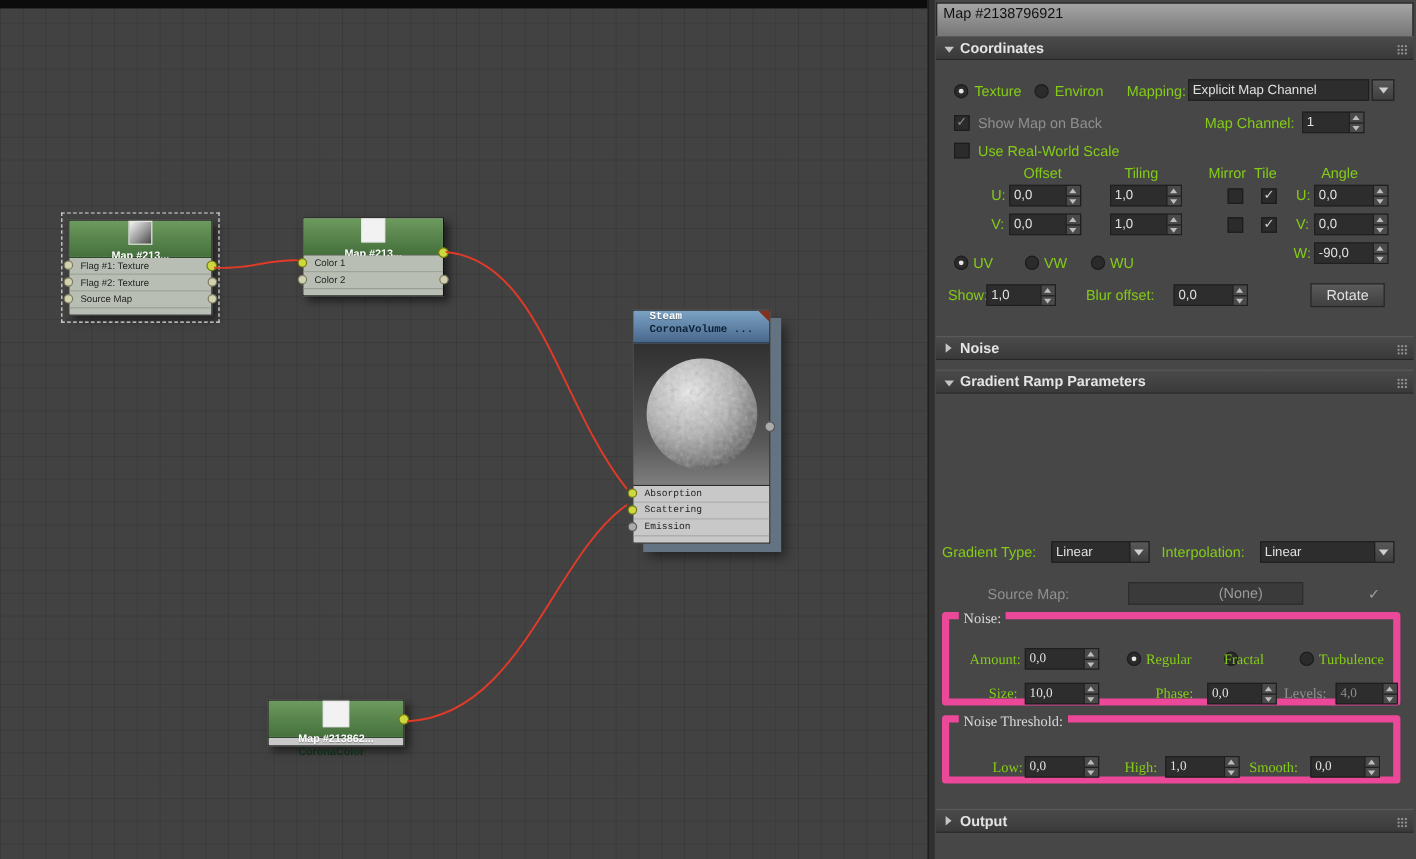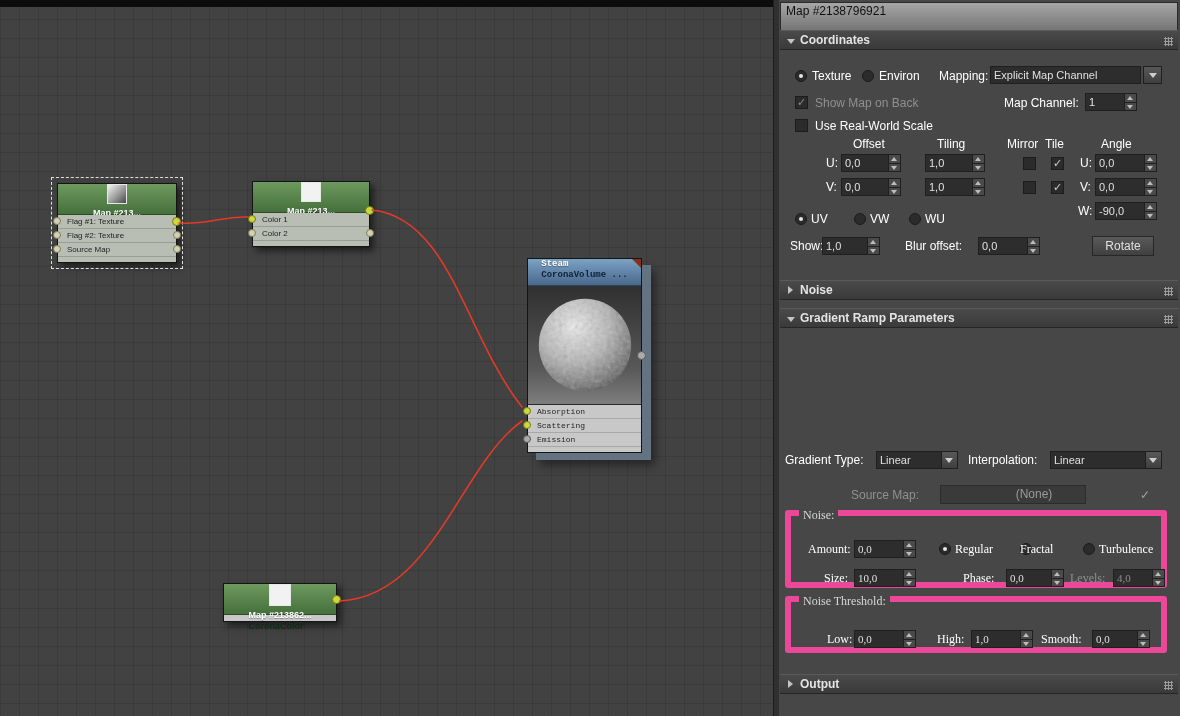--- a/index.html
+++ b/index.html
@@ -49,21 +49,21 @@
     background:linear-gradient(#a6a6a6,#747474);border:1px solid #2a2a2a;}
   .ptitle span{font-size:12px;color:#101010;padding-left:5px;line-height:16px;display:block;}
   .rollout{position:absolute;left:1px;width:398px;height:20px;box-sizing:border-box;
     background:linear-gradient(#4a4a4a,#3a3a3a);border-top:1px solid #5a5a5a;border-bottom:1px solid #262626;}
   .rh-label{position:absolute;left:20px;top:2px;font-size:12px;font-weight:bold;color:#e4e4e4;}
   .tri-d{position:absolute;left:7px;top:8px;width:0;height:0;border-left:4px solid transparent;border-right:4px solid transparent;border-top:5px solid #c4c4c4;}
   .tri-r{position:absolute;left:8px;top:5px;width:0;height:0;border-top:4px solid transparent;border-bottom:4px solid transparent;border-left:5px solid #c4c4c4;}
   .rh-grid{position:absolute;right:5px;top:6px;width:9px;height:9px;
     background-image:radial-gradient(#9c9c9c 1px,transparent 1.2px);background-size:3px 3px;}
 
-  .lbl{position:absolute;font-size:12px;color:#ffffff;white-space:nowrap;line-height:14px;}
+  .lbl{position:absolute;font-size:12px;color:#84cc16;white-space:nowrap;line-height:14px;}
   .lbl.dim{color:#909090;}
   .field{position:absolute;height:18px;background:#2d2d2d;border:1px solid #1f1f1f;box-sizing:border-box;display:flex;}
   .fval{flex:1;font-size:11px;color:#e0e0e0;line-height:16px;padding:0 3px;overflow:hidden;white-space:nowrap;}
   .field.dim .fval{color:#8d8d8d;}
   .sbtns{width:11px;border-left:1px solid #1f1f1f;display:flex;flex-direction:column;}
   .sb{flex:1;background:#4a4a4a;position:relative;}
   .sb + .sb{border-top:1px solid #1f1f1f;}
   .sb.up::after{content:"";position:absolute;left:2px;top:2px;border-left:3px solid transparent;border-right:3px solid transparent;border-bottom:4px solid #bdbdbd;}
   .sb.dn::after{content:"";position:absolute;left:2px;top:2px;border-left:3px solid transparent;border-right:3px solid transparent;border-top:4px solid #bdbdbd;}
   .dd{position:absolute;height:18px;background:#2d2d2d;border:1px solid #1f1f1f;box-sizing:border-box;display:flex;}
@@ -356,21 +356,21 @@
   <div class="dd" style="left:97px;top:451px;width:82px;">
     <span class="fval">Linear</span>
     <span class="dd-btn"></span>
   </div>
   <span class="lbl" style="left:189px;top:453px;">Interpolation:</span>
   <div class="dd" style="left:271px;top:451px;width:112px;">
     <span class="fval">Linear</span>
     <span class="dd-btn"></span>
   </div>
 
-  <span class="lbl dim" style="left:72px;top:488px;">Source Map:</span>
+  <span class="lbl dim" style="left:44px;top:488px;">Source Map:</span>
   <span class="btn dim" style="left:161px;top:485px;width:146px;height:19px;line-height:17px;padding-left:42px;">(None)</span>
   <span class="tick" style="left:361px;top:489px;">✓</span>
 
   <div class="grp" style="left:6px;top:510px;width:382px;height:78px;">
     <span class="grp-title">Noise:</span>
     <span class="lbl" style="left:17px;top:26px;">Amount:</span>
     <div class="field" style="left:63px;top:24px;width:62px;">
       <span class="fval">0,0</span>
       <span class="sbtns">
           <i class="sb up"></i>

